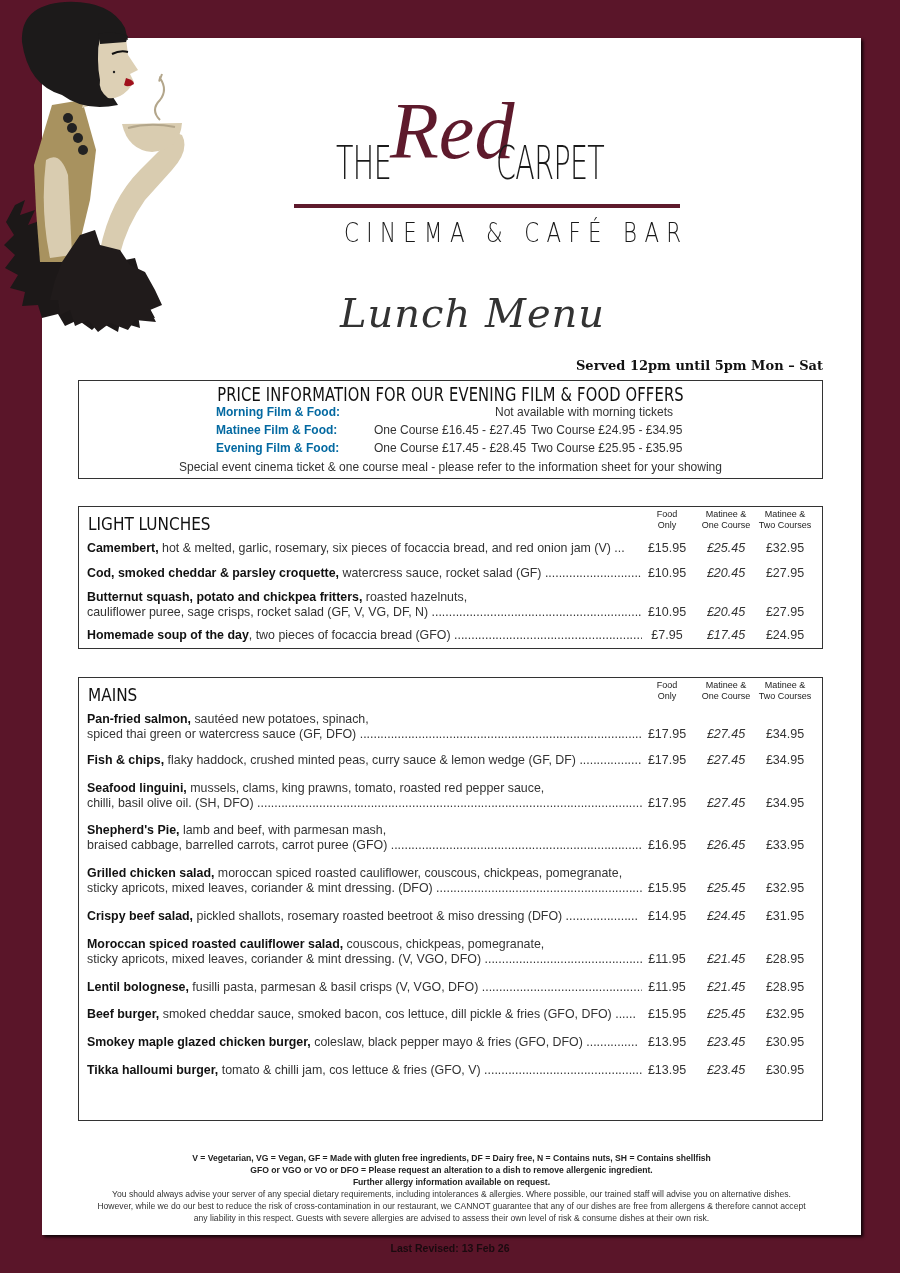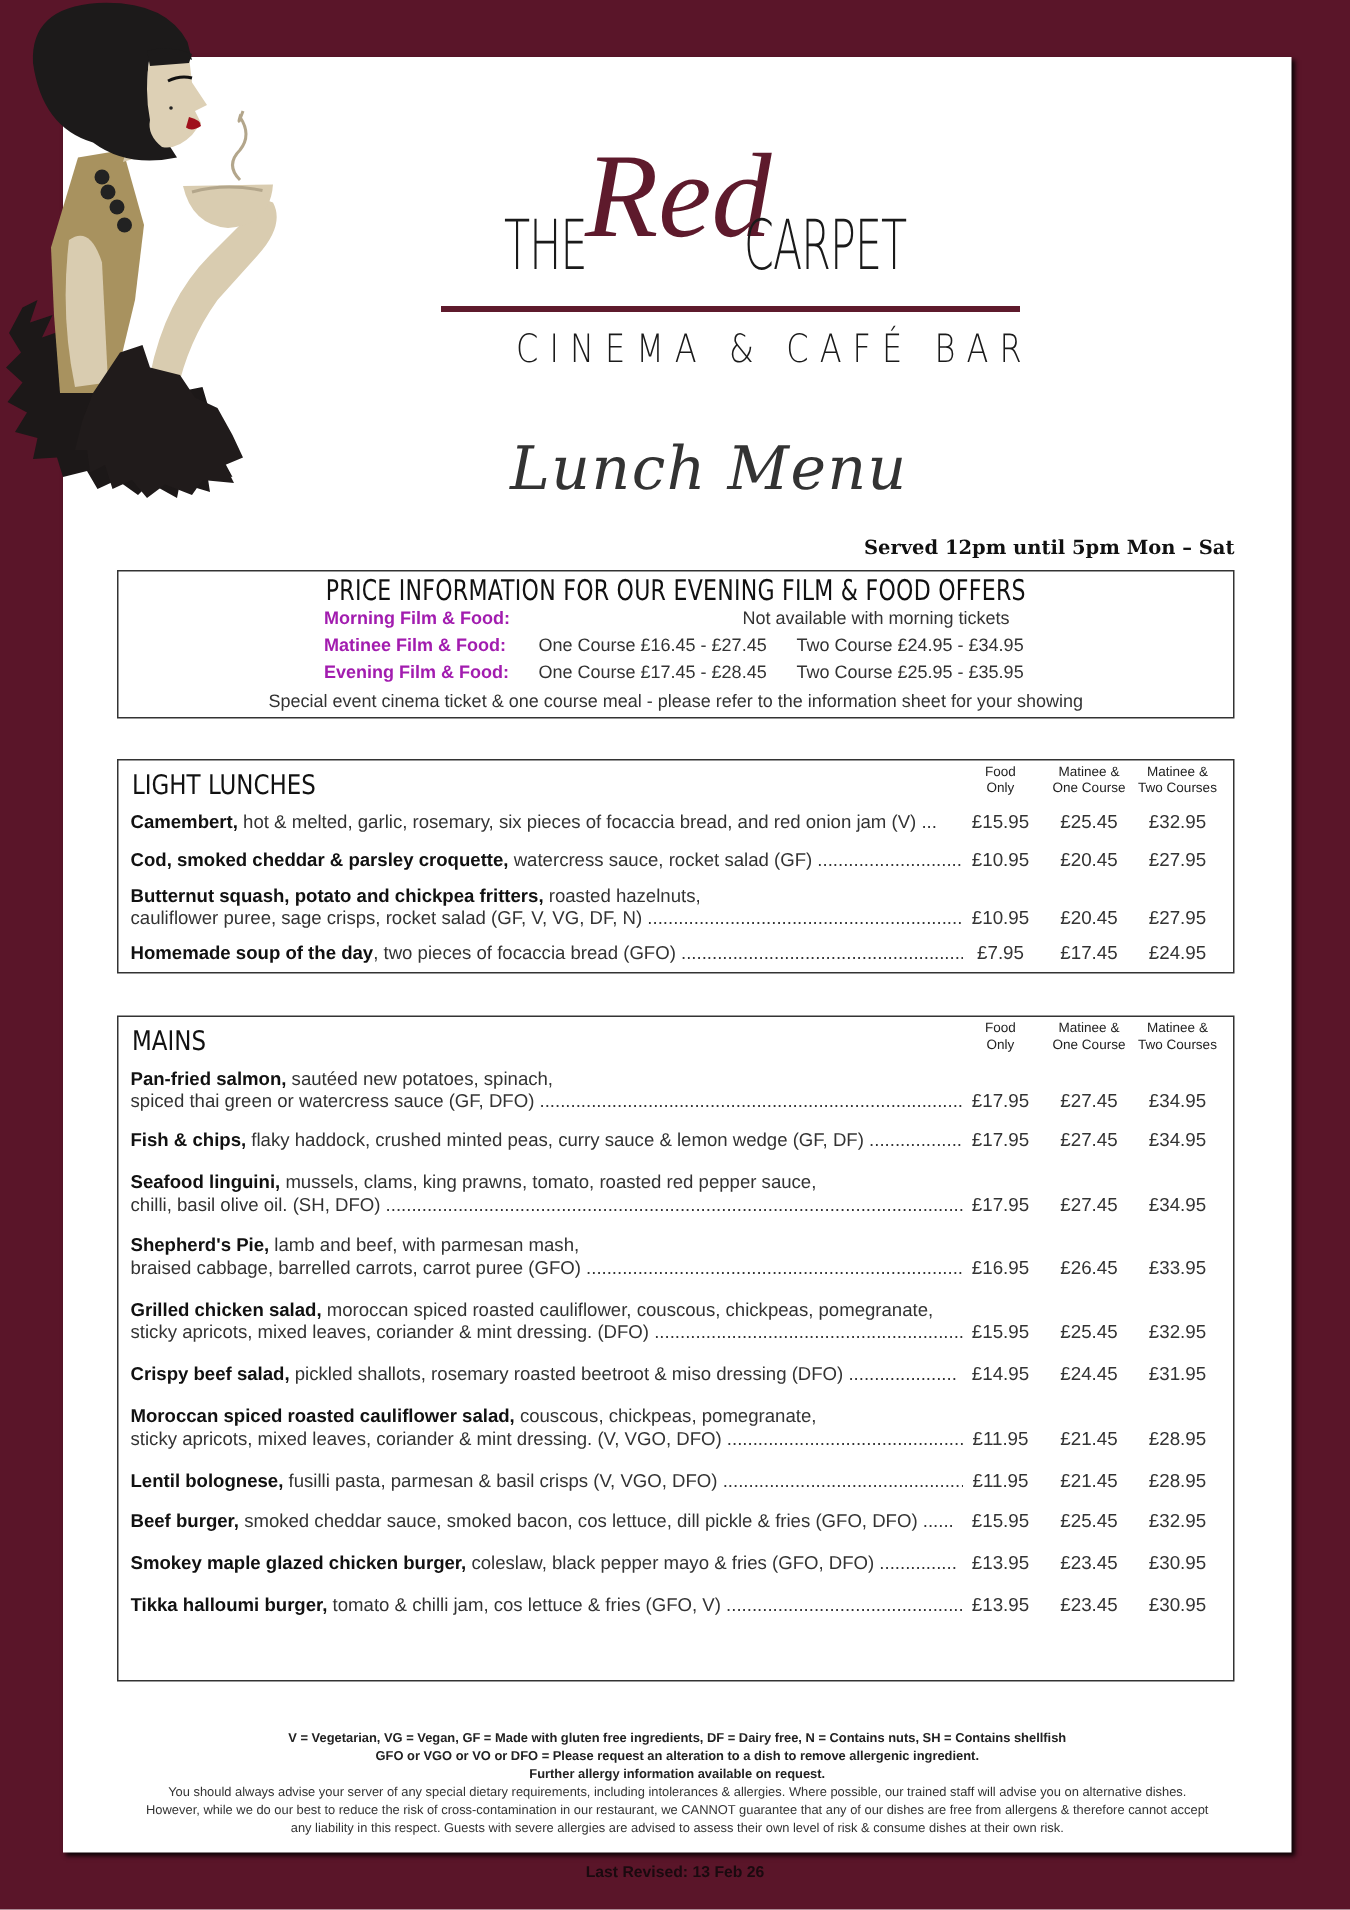--- a/index.html
+++ b/index.html
@@ -101,22 +101,22 @@
     letter-spacing: 0.2px;
     color: #111;
     transform: scaleX(0.86);
   }
   .pi-row {
     position: relative;
     height: 18px;
     font-size: 12px;
     color: #333;
   }
-  .pi-row .lbl { position: absolute; left: 137px; font-weight: bold; color: #a21caf; }
-  .pi-row .one { position: absolute; left: 280px; }
+  .pi-row .lbl { position: absolute; left: 137px; font-weight: bold; color: #0369a1; }
+  .pi-row .one { position: absolute; left: 295px; }
   .pi-row .two { position: absolute; left: 452px; }
   .pi-row .na  { position: absolute; left: 416px; }
   .pi-special { font-size: 12px; color: #333; margin-top: 1px; }
 
   .section-box { padding: 0 8px; }
   .light { top: 506px; height: 143px; }
   .mains { top: 677px; height: 444px; }
 
   .sec-head {
     position: relative;
@@ -157,21 +157,21 @@
   .item .desc b { color: #111; }
   .prices {
     position: absolute;
     right: 0; bottom: 0;
     display: flex;
     font-size: 12.5px;
     color: #333;
   }
   .prices span { text-align: center; }
   .prices .p1 { width: 58px; }
-  .prices .p2 { width: 60px; }
+  .prices .p2 { width: 60px; font-style: italic; }
   .prices .p3 { width: 58px; }
   .desc-text { white-space: nowrap; overflow: hidden; display: block; }
 
   .footer {
     position: absolute;
     left: 42px; top: 1152px;
     width: 819px;
     text-align: center;
     font-size: 8.6px;
     color: #333;

